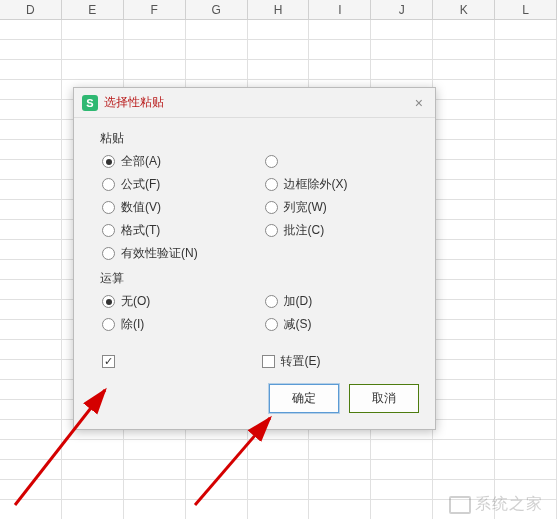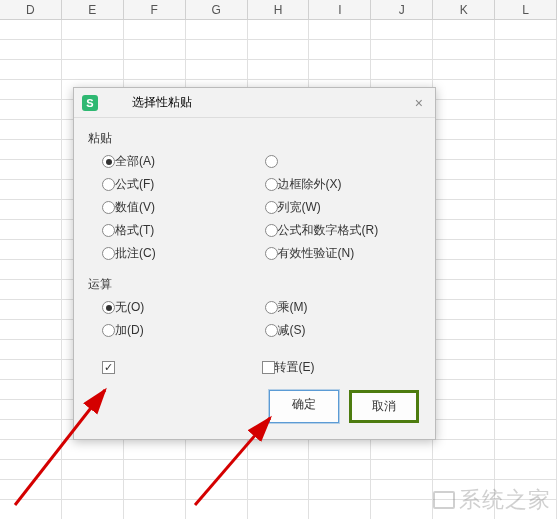--- a/index.html
+++ b/index.html
@@ -64,43 +64,44 @@
   background: #2eb872;
   border-radius: 3px;
   display: flex;
   align-items: center;
   justify-content: center;
   color: #fff;
   font-size: 11px;
   font-weight: bold;
   margin-right: 6px;
 }
-.title-text { color: #000000; margin-left: 28px; }
+.title-text { color: #b91c1c; }
 .close-btn {
   margin-left: auto;
   color: #888;
   font-size: 14px;
   cursor: pointer;
   padding: 0 4px;
 }
 .dialog-body { padding: 8px 14px 12px 14px; }
 .group-label {
   color: #333;
-  margin: 4px 0 4px 0;
+  margin: 4px 0 4px 12px;
 }
 .radio-grid {
   display: grid;
   grid-template-columns: 1fr 1fr;
   column-gap: 6px;
   row-gap: 6px;
   padding: 2px 0 4px 14px;
 }
 .radio-item, .check-item {
   display: flex;
   align-items: center;
+  gap: 6px;
   color: #333;
   cursor: pointer;
 }
 .radio {
   width: 13px; height: 13px;
   border: 1px solid #888;
   border-radius: 50%;
   display: inline-flex;
   align-items: center;
   justify-content: center;
@@ -134,40 +135,40 @@
 .btn-row {
   display: flex;
   justify-content: flex-end;
   gap: 10px;
   padding: 8px 2px 4px 0;
 }
 .btn {
   min-width: 70px;
   padding: 5px 12px;
   background: #fdfdfd;
-  border: 3px solid #4d7c0f;
+  border: 1px solid #4d7c0f;
   text-align: center;
   cursor: pointer;
   color: #333;
 }
 .btn.primary {
   border: 1px solid #5b9bd5;
   box-shadow: 0 0 0 1px rgba(91,155,213,0.4);
   text-align: center;
 }
 .arrow {
   position: absolute;
   pointer-events: none;
 }
 .watermark {
   position: absolute;
-  right: 6px;
+  right: 14px;
   bottom: 4px;
   color: rgba(120,120,120,0.35);
-  font-size: 22px;
+  font-size: 16px;
   letter-spacing: 1px;
   display: flex;
   align-items: center;
   gap: 4px;
 }
 .watermark .logo {
   width: 22px; height: 18px;
   border: 2px solid rgba(120,120,120,0.35);
   border-radius: 2px;
   position: relative;
@@ -498,46 +499,42 @@
         <div class="radio-item">
           <span class="radio"></span>
           <span>列宽(W)</span>
         </div>
         <div class="radio-item">
           <span class="radio"></span>
           <span>格式(T)</span>
         </div>
         <div class="radio-item">
           <span class="radio"></span>
-          <span>公式和数字格式(R)</span>
-        </div>
-        <div class="radio-item">
-          <span class="radio"></span>
           <span>批注(C)</span>
         </div>
         <div class="radio-item">
           <span class="radio"></span>
           <span>有效性验证(N)</span>
         </div>
         <div></div>
       </div>
 
     <div class="group-label">运算</div>
     <div class="radio-grid" id="op-grid">
         <div class="radio-item">
           <span class="radio checked"></span>
           <span>无(O)</span>
         </div>
         <div class="radio-item">
           <span class="radio"></span>
-          <span>乘(M)</span>
-        </div>
-        <div class="radio-item">
-          <span class="radio"></span>
           <span>加(D)</span>
+        </div>
+        <div class="radio-item">
+          <span class="radio"></span>
+          <span>除(I)</span>
         </div>
         <div class="radio-item">
           <span class="radio"></span>
           <span>减(S)</span>
         </div>
         <div></div>
       </div>
 
     <div class="check-row">
       <div class="check-item">

